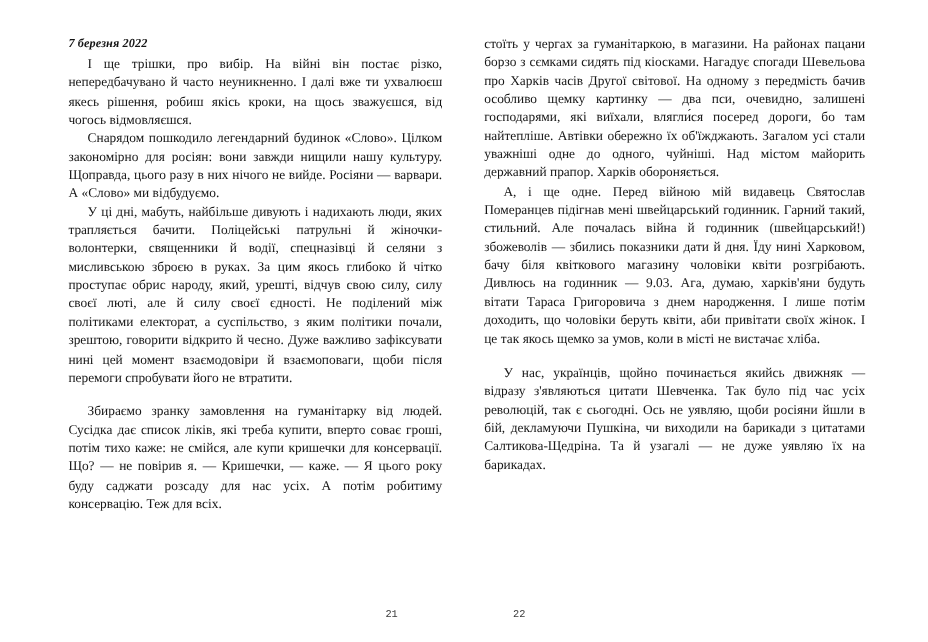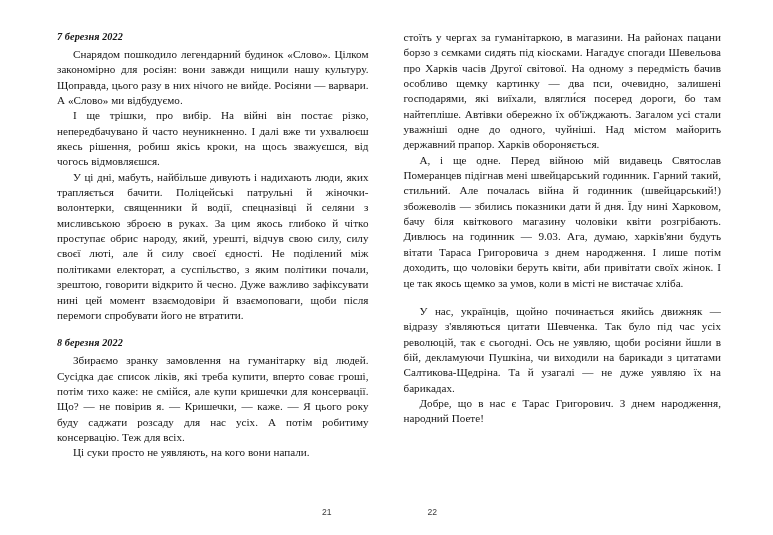--- a/index.html
+++ b/index.html
@@ -63,59 +63,56 @@
   p.para.nojust {
     text-align: left;
   }
   .gap-md { height: 13px; }
   .folio {
     position: absolute;
     bottom: 18px;
     font-size: 8.6px;
     line-height: 10px;
     color: #3a3a3a;
-    font-family: Liberation Sans, sans-serif;
+    font-family: Liberation Mono, monospace;
   }
   .folio-left { right: 55px; }
   .folio-right { left: 41px; }
 </style>
 </head>
 <body>
 
 <div class="spread">
 
   <div class="page page-left">
     <div class="textcol">
 
       <div class="date-heading">7 березня 2022</div>
 
+      <p class="para">І ще трішки, про вибір. На війні він постає різко, непередбачувано й часто неуникненно. І далі вже ти ухвалюєш якесь рішення, робиш якісь кроки, на щось зважуєшся, від чогось відмовляєшся.</p>
       <p class="para">Снарядом пошкодило легендарний будинок «Слово». Цілком закономірно для росіян: вони завжди нищили нашу культуру. Щоправда, цього разу в них нічого не вийде. Росіяни — варвари. А «Слово» ми відбудуємо.</p>
-      <p class="para">І ще трішки, про вибір. На війні він постає різко, непередбачувано й часто неуникненно. І далі вже ти ухвалюєш якесь рішення, робиш якісь кроки, на щось зважуєшся, від чогось відмовляєшся.</p>
       <p class="para">У ці дні, мабуть, найбільше дивують і надихають люди, яких трапляється бачити. Поліцейські патрульні й жіночки-волонтерки, священники й водії, спецназівці й селяни з мисливською зброєю в руках. За цим якось глибоко й чітко проступає обрис народу, який, урешті, відчув свою силу, силу своєї люті, але й силу своєї єдності. Не поділений між політиками електорат, а суспільство, з яким політики почали, зрештою, говорити відкрито й чесно. Дуже важливо зафіксувати нині цей момент взаємодовіри й взаємоповаги, щоби після перемоги спробувати його не втратити.</p>
 
       <div class="gap-md"></div>
 
-      <div class="date-heading">8 березня 2022</div>
 
       <p class="para">Збираємо зранку замовлення на гуманітарку від людей. Сусідка дає список ліків, які треба купити, вперто соває гроші, потім тихо каже: не смійся, але купи кришечки для консервації. Що? — не повірив я. — Кришечки, — каже. — Я цього року буду саджати розсаду для нас усіх. А потім робитиму консервацію. Теж для всіх.</p>
-      <p class="para nojust">Ці суки просто не уявляють, на кого вони напали.</p>
 
     </div>
     <div class="folio folio-left">21</div>
   </div>
 
   <div class="page page-right">
     <div class="textcol">
 
       <p class="para cont">стоїть у чергах за гуманітаркою, в магазини. На районах пацани борзо з сємками сидять під кіосками. Нагадує спогади Шевельова про Харків часів Другої світової. На одному з передмість бачив особливо щемку картинку — два пси, очевидно, залишені господарями, які виїхали, влягли́ся посеред дороги, бо там найтепліше. Автівки обережно їх об'їжджають. Загалом усі стали уважніші одне до одного, чуйніші. Над містом майорить державний прапор. Харків обороняється.</p>
       <p class="para">А, і ще одне. Перед війною мій видавець Святослав Померанцев підігнав мені швейцарський годинник. Гарний такий, стильний. Але почалась війна й годинник (швейцарський!) збожеволів — збились показники дати й дня. Їду нині Харковом, бачу біля квіткового магазину чоловіки квіти розгрібають. Дивлюсь на годинник — 9.03. Ага, думаю, харків'яни будуть вітати Тараса Григоровича з днем народження. І лише потім доходить, що чоловіки беруть квіти, аби привітати своїх жінок. І це так якось щемко за умов, коли в місті не вистачає хліба.</p>
 
       <div class="gap-md"></div>
 
 
       <p class="para">У нас, українців, щойно починається якийсь движняк — відразу з'являються цитати Шевченка. Так було під час усіх революцій, так є сьогодні. Ось не уявляю, щоби росіяни йшли в бій, декламуючи Пушкіна, чи виходили на барикади з цитатами Салтикова-Щедріна. Та й узагалі — не дуже уявляю їх на барикадах.</p>
-      <p class="para">Добре, що в нас є Тарас Григорович. З днем народження, народний Поете!</p>
 
     </div>
     <div class="folio folio-right">22</div>
   </div>
 
 </div>
 
 </body></html>

